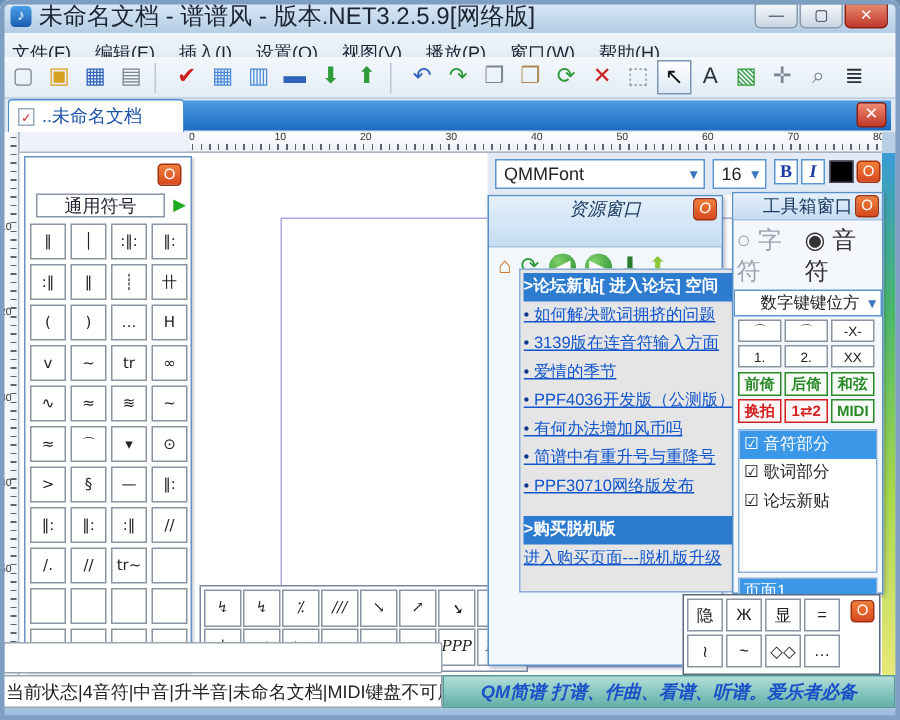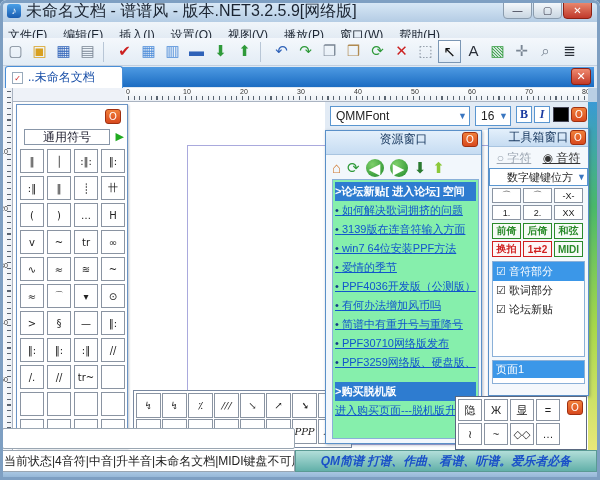--- a/index.html
+++ b/index.html
@@ -71,41 +71,41 @@
   #font-combo{left:5px;top:4px;width:140px;}
   #size-combo{left:150px;top:4px;width:36px;}
   .fmt-btn{position:absolute;top:4px;width:16px;height:17px;border:1px solid #5a96d0;background:#fff;text-align:center;font-size:12px;line-height:15px;color:#1a3aa0;font-family:"Liberation Serif",serif;}
   #bold-btn{left:191px;font-weight:bold;}
   #italic-btn{left:209px;font-style:italic;font-weight:bold;}
   #color-swatch{position:absolute;left:228px;top:5px;width:16px;height:15px;background:#000;border:1px solid #445;}
   #font-strip .orange-btn{position:absolute;left:246px;top:5px;}
 
   
   #resource-window{position:absolute;left:325px;top:130px;width:157px;height:314px;background:#f2f7fc;border:1px solid #5a90c8;z-index:12;box-shadow:1px 1px 3px rgba(50,70,100,.4);}
-  #resource-header{height:24px;background:linear-gradient(#e4f0fb,#c6dcf2);border-bottom:1px solid #a8c4e0;font-size:12px;color:#1a3a60;text-align:center;line-height:17px;position:relative;}
+  #resource-header{height:34px;background:linear-gradient(#e4f0fb,#c6dcf2);border-bottom:1px solid #a8c4e0;font-size:12px;color:#1a3a60;text-align:center;line-height:17px;position:relative;font-style:italic;}
   #resource-header .orange-btn{position:absolute;right:3px;top:1px;}
   #resource-icons{height:26px;display:flex;align-items:center;padding-left:6px;gap:6px;}
   #resource-icons span{font-size:15px;line-height:20px;}
   .ic-home{color:#d07a30;} .ic-refresh{color:#2f9a3a;}
   .ic-circle{width:18px;height:18px;border-radius:50%;background:radial-gradient(circle at 35% 30%,#7fd06a,#1f8a2a);color:#fff;font-size:9px;text-align:center;line-height:18px;}
   .ic-down{color:#2a7a30;} .ic-up{color:#8cc83a;}
-  #resource-list{position:absolute;left:6px;top:48px;width:147px;height:260px;background:#86efac;border:1px solid #8ab0d8;overflow:hidden;padding:2px;}
+  #resource-list{position:absolute;left:20px;top:48px;width:147px;height:216px;background:#e5e5e5;border:1px solid #8ab0d8;overflow:hidden;padding:2px;}
   #resource-list div{font-size:11px;line-height:19px;white-space:nowrap;overflow:hidden;}
   #resource-list .hdr{background:#2e7cd0;color:#fff;font-weight:bold;}
   #resource-list .lnk{color:#1155cc;text-decoration:underline;}
   #resource-list .lnk::before{content:"• ";color:#123a8a;text-decoration:none;}
   #resource-list .lnk2{color:#1155cc;text-decoration:underline;}
   #resource-list .blank{height:10px;line-height:10px;}
 
   
   #toolbox{position:absolute;left:488px;top:128px;width:101px;height:268px;background:#f4f8fc;border:1px solid #5a90c8;z-index:12;box-shadow:1px 1px 3px rgba(50,70,100,.4);}
   #toolbox-header{height:18px;background:linear-gradient(#e4f0fb,#c6dcf2);border-bottom:1px solid #a8c4e0;font-size:12px;color:#1a3a60;text-align:center;line-height:17px;position:relative;}
   #toolbox-header .orange-btn{position:absolute;right:2px;top:1px;}
   #toolbox-radios{display:flex;justify-content:space-around;padding:3px 2px 1px;}
-  #toolbox-radios span{font-size:12px;text-decoration:underline;}
+  #toolbox-radios span{font-size:16px;}
   #toolbox-radios .dis{color:#9aa4b0;}
   #toolbox-radios .on{color:#333;}
   #key-combo{position:relative;margin:0;height:18px;background:#fff;border:1px solid #5a96d0;font-size:11px;line-height:16px;padding-left:17px;white-space:nowrap;overflow:hidden;color:#222;}
   #key-combo .arr{position:absolute;right:1px;top:0;color:#3a76c0;font-size:9px;line-height:16px;background:#fff;}
   #mini-grid{display:grid;grid-template-columns:repeat(3,29px);grid-auto-rows:15px;gap:2px;padding:2px 3px;}
   #mini-grid span{border:1px solid #8a94a2;background:#fff;font-size:9px;color:#222;display:flex;align-items:center;justify-content:center;}
   #word-grid{display:grid;grid-template-columns:repeat(3,29px);grid-auto-rows:16px;gap:2px;padding:1px 3px;}
   #word-grid span{border:1px solid #2a8a2a;background:#f6fbf6;font-size:10px;display:flex;align-items:center;justify-content:center;color:#2a8a2a;font-weight:bold;}
   #word-grid span.r{border-color:#d02020;color:#d02020;background:#fdf6f6;}
   #check-list{margin:3px;height:96px;background:#fff;border:1px solid #8ab0d8;overflow:hidden;}
@@ -313,27 +313,25 @@
         <span class="ic-refresh">⟳</span>
         <span class="ic-circle">◀</span>
         <span class="ic-circle">▶</span>
         <span class="ic-down">⬇</span>
         <span class="ic-up">⬆</span>
       </div>
     <div id="resource-list">
         <div class="hdr">&gt;论坛新贴[ 进入论坛] 空间</div>
         <div class="lnk">如何解决歌词拥挤的问题</div>
         <div class="lnk">3139版在连音符输入方面</div>
-        <div class="lnk">win7 64位安装PPF方法</div>
         <div class="lnk">爱情的季节</div>
         <div class="lnk">PPF4036开发版（公测版）</div>
         <div class="lnk">有何办法增加风币吗</div>
         <div class="lnk">简谱中有重升号与重降号</div>
         <div class="lnk">PPF30710网络版发布</div>
-        <div class="lnk">PPF3259网络版、硬盘版、</div>
         <div class="blank"></div>
         <div class="hdr">&gt;购买脱机版</div>
         <div class="lnk2">进入购买页面---脱机版升级</div>
       </div>
   </div>
 
   <div id="toolbox">
     <div id="toolbox-header">
       <span>工具箱窗口</span>
       <span class="orange-btn">O</span>

